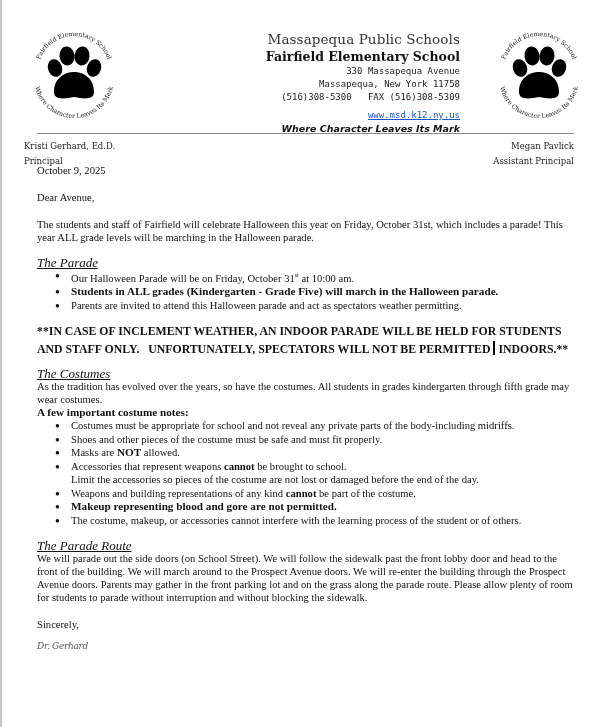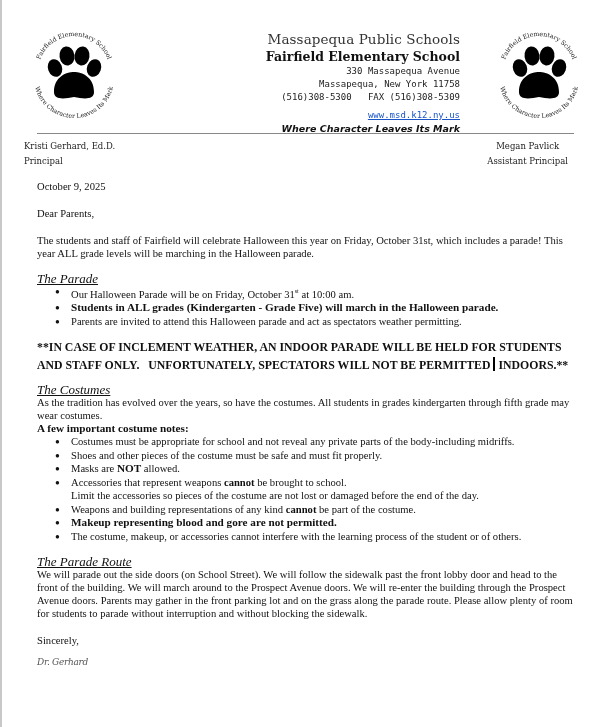--- a/index.html
+++ b/index.html
@@ -13,22 +13,22 @@
   .logo-right { left: 489px; }
   .letterhead { position: absolute; left: 150px; width: 310px; top: 30px; text-align: right; }
   .lh-district { font-family: "DejaVu Serif", serif; font-size: 13.5px; color: #333; line-height: 18px; letter-spacing: 0.1px; }
   .lh-school { font-family: "DejaVu Serif", serif; font-weight: bold; font-size: 12.5px; line-height: 17px; color: #111; }
   .lh-line { font-family: "DejaVu Sans Mono", "Liberation Mono", monospace; font-size: 9px; line-height: 13px; color: #222; }
   .lh-link { font-family: "DejaVu Sans Mono", "Liberation Mono", monospace; font-size: 9px; line-height: 14px; color: #1a55c8; text-decoration: underline; cursor: pointer; }
   .lh-motto { font-family: "DejaVu Sans", sans-serif; font-style: italic; font-weight: bold; font-size: 9.5px; line-height: 14px; color: #111; }
   .rule { position: absolute; left: 37px; width: 537px; top: 133px; height: 1px; background: #888; }
   .staff { position: absolute; top: 139px; font-family: "DejaVu Serif", serif; font-size: 8.5px; line-height: 15px; color: #222; }
   .staff-left { left: 24px; }
-  .staff-right { right: 40px; text-align: center; }
-  .body { position: absolute; left: 37px; top: 180px; width: 540px; font-size: 10.6px; line-height: 13px; }
+  .staff-right { right: 34px; text-align: right; }
+  .body { position: absolute; left: 37px; top: 164px; width: 540px; font-size: 10.6px; line-height: 13px; }
   .body p { margin: 0; }
   .date { margin-bottom: 14px !important; }
   .greet { margin-bottom: 14px !important; }
   .intro { margin-bottom: 12px !important; }
   .sec-head { font-style: italic; text-decoration: underline; font-size: 13px; }
   ul { margin: 0; padding: 0; list-style: none; }
   li { position: relative; padding-left: 34px; line-height: 13.5px; }
   li::before { content: "\25CF"; position: absolute; left: 18px; font-size: 8px; top: 0px; }
   .b { font-weight: bold; }
   .big { font-size: 11.2px; }
@@ -92,21 +92,21 @@
   <div>Kristi Gerhard, Ed.D.</div>
   <div>Principal</div>
 </div>
 <div class="staff staff-right">
   <div>Megan Pavlick</div>
   <div>Assistant Principal</div>
 </div>
 
 <div class="body">
   <p class="date">October 9, 2025</p>
-  <p class="greet">Dear Parents,</p>
+  <p class="greet">Dear Avenue,</p>
   <p class="intro">The students and staff of Fairfield will celebrate Halloween this year on Friday, October 31st, which includes a parade! This year ALL grade levels will be marching in the Halloween parade.</p>
 
   <p class="sec-head">The Parade</p>
   <ul>
     <li><span>Our Halloween Parade will be on Friday, October 31</span><sup>st</sup><span> at 10:00 am.</span></li>
     <li class="b big">Students in ALL grades (Kindergarten - Grade Five) will march in the Halloween parade.</li>
     <li>Parents are invited to attend this Halloween parade and act as spectators weather permitting.</li>
   </ul>
 
   <p class="warning"><span style="white-space:pre-wrap">**IN CASE OF INCLEMENT WEATHER, AN INDOOR PARADE WILL BE HELD FOR STUDENTS AND STAFF ONLY.   UNFORTUNATELY, SPECTATORS WILL NOT BE PERMITTED<span class="cursor"></span> INDOORS.**</span></p>

